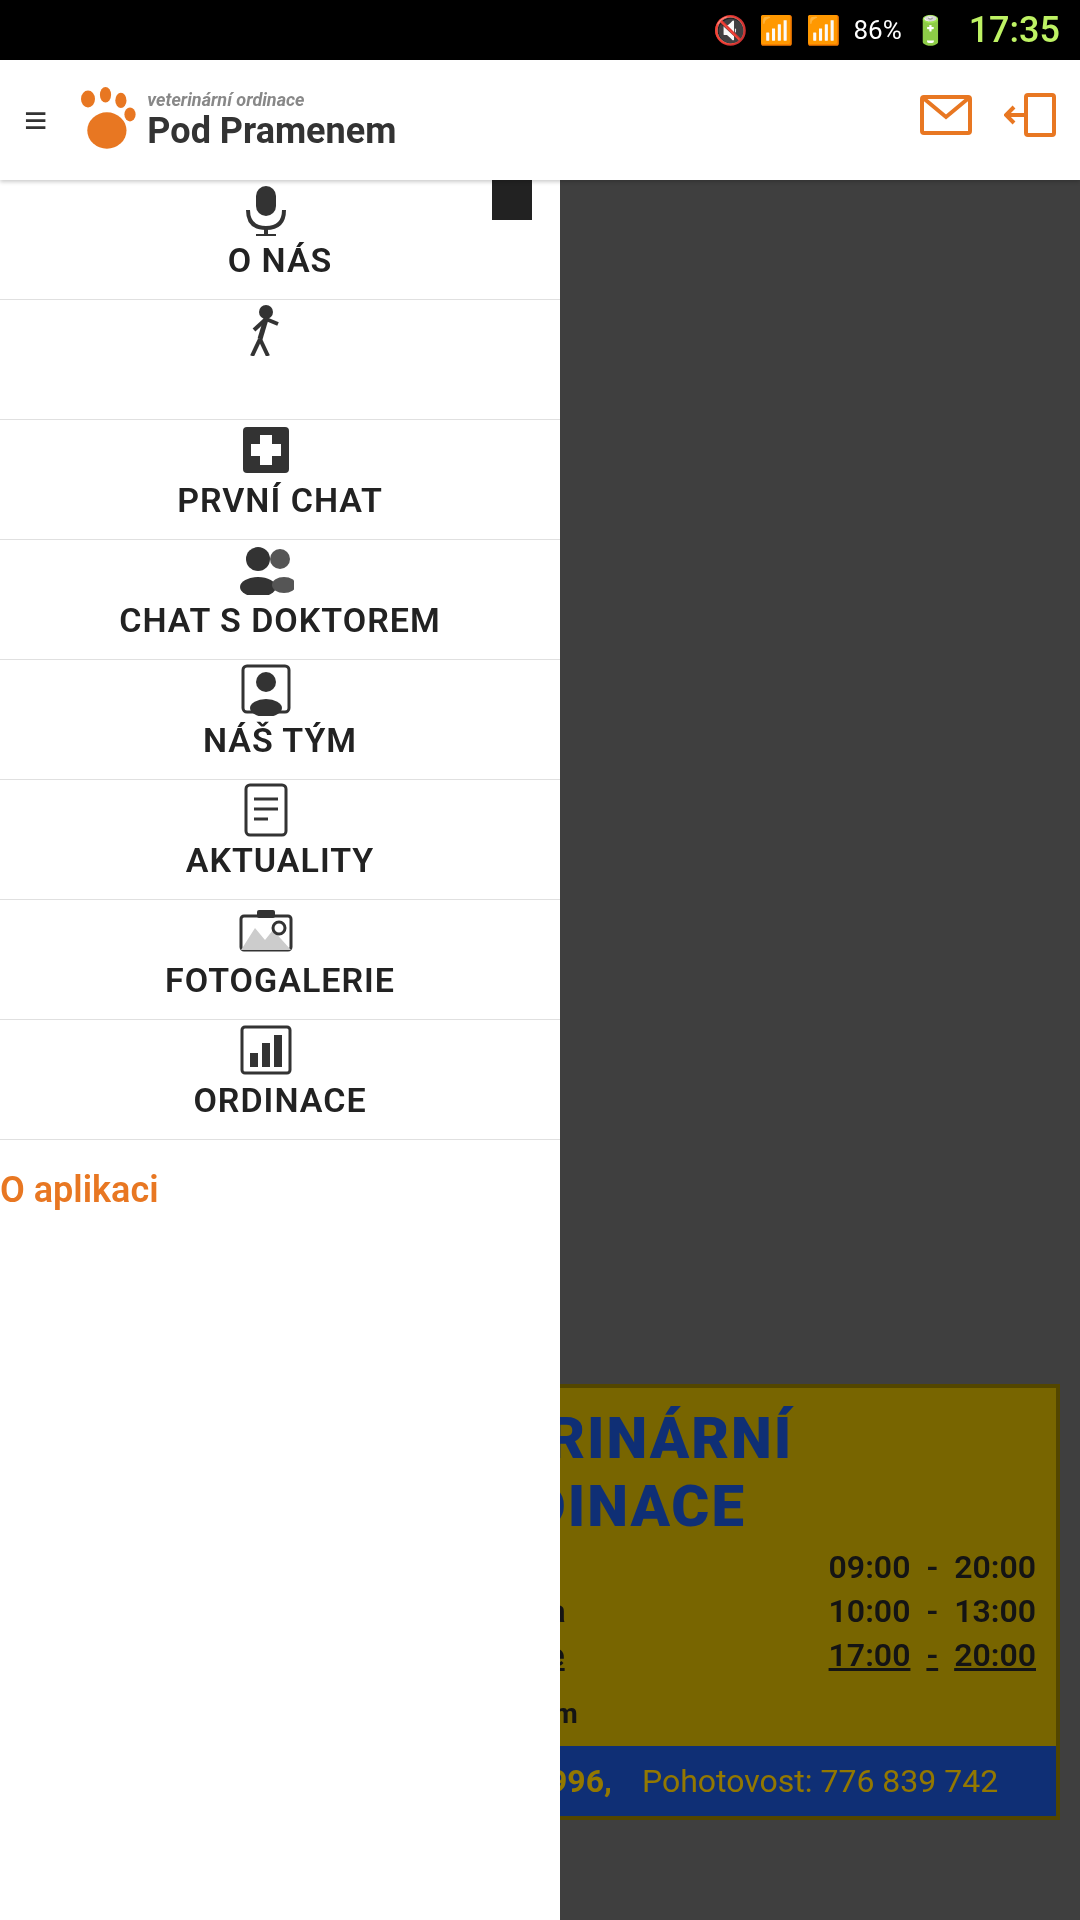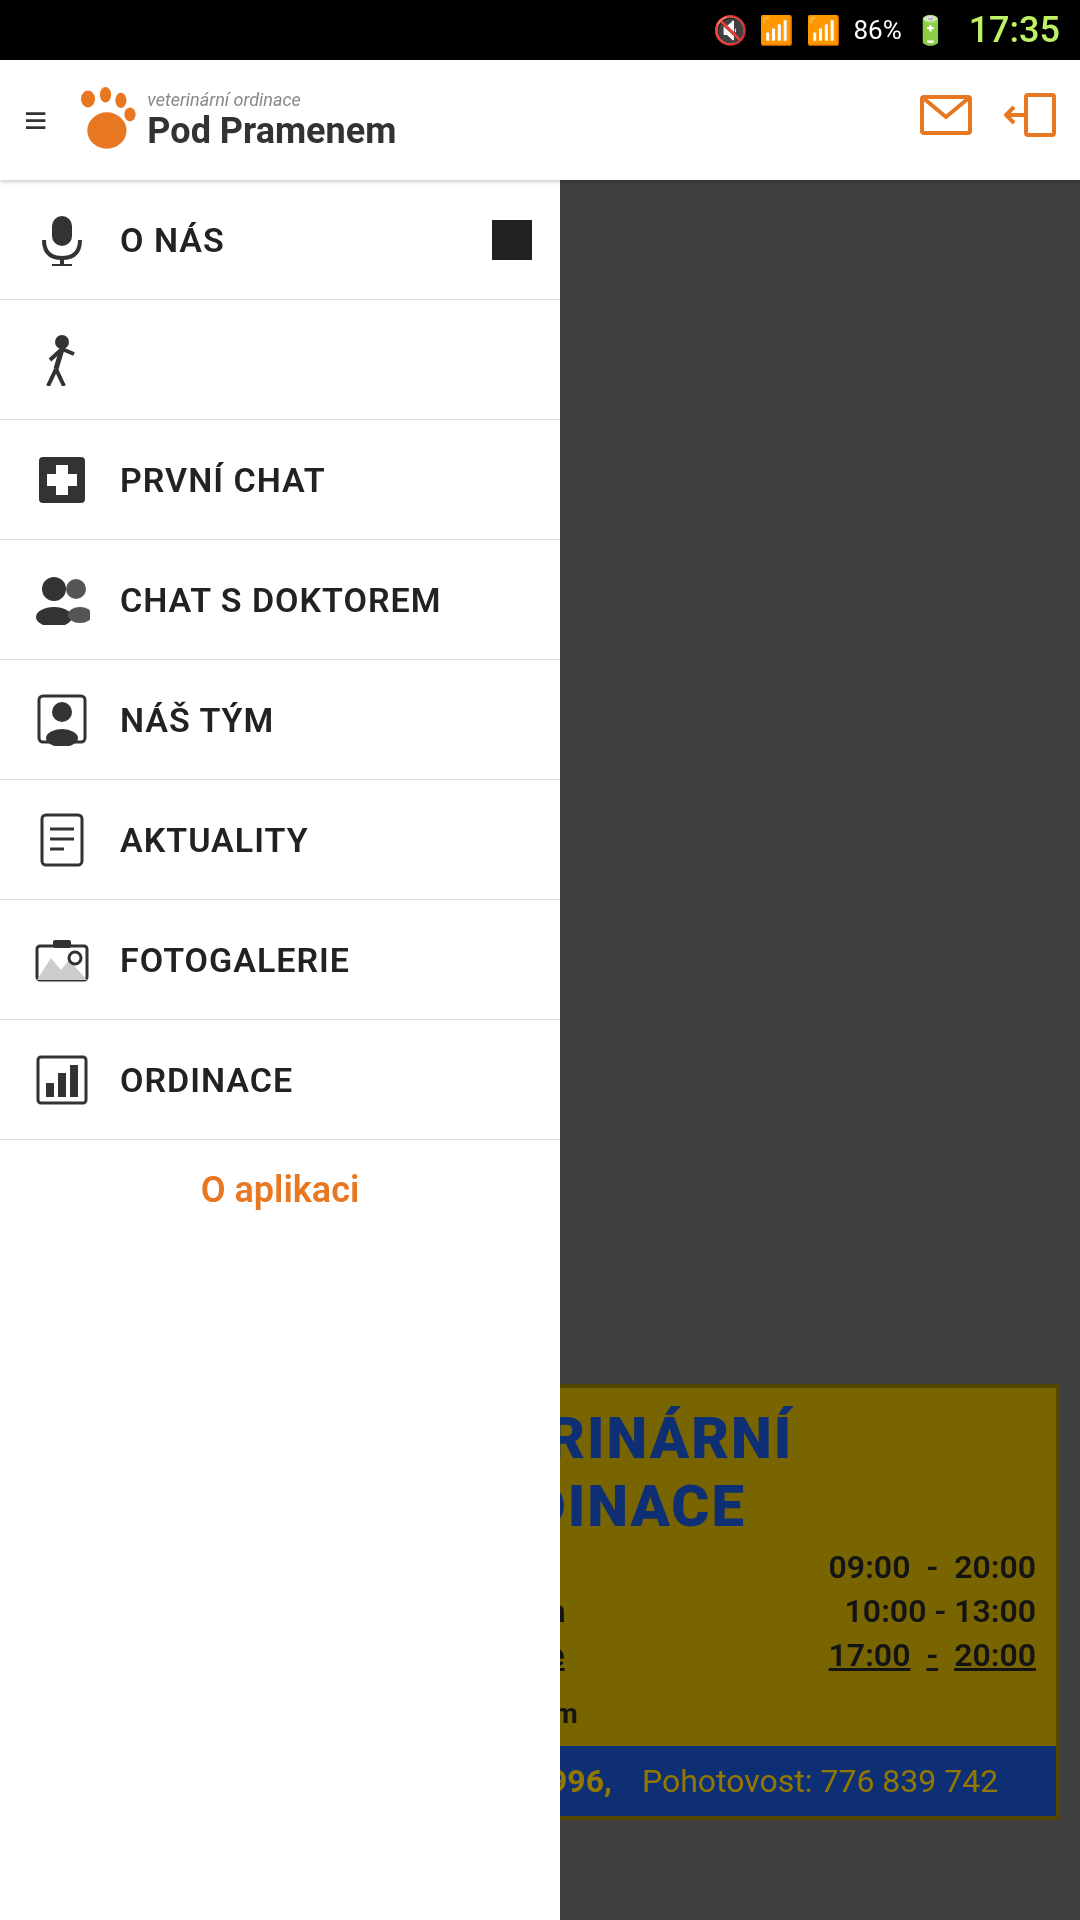--- a/index.html
+++ b/index.html
@@ -77,20 +77,21 @@
       height: 70px;
     }
     .logo-text {
       display: flex;
       flex-direction: column;
     }
     .logo-small-text {
       font-size: 18px;
       color: #888;
       font-style: italic;
+      font-weight: bold;
     }
     .logo-main-text {
       font-size: 36px;
       font-weight: bold;
       color: #333;
     }
     .header-right {
       display: flex;
       align-items: center;
       gap: 32px;
@@ -141,20 +142,21 @@
     }
 
     .nav-item {
       display: flex;
       align-items: center;
       padding: 0 32px;
       height: 120px;
       border-bottom: 1px solid #e0e0e0;
       cursor: pointer;
       position: relative;
+      flex-direction: column;
     }
     .nav-item.active {
       background: #fff;
     }
     .nav-item-icon {
       width: 60px;
       height: 60px;
       display: flex;
       align-items: center;
       justify-content: center;
@@ -173,21 +175,21 @@
       position: absolute;
       right: 28px;
       width: 40px;
       height: 40px;
       background: #222;
     }
 
     .nav-about-app {
       display: flex;
       align-items: center;
-      justify-content: center;
+      justify-content: flex-start;
       height: 100px;
       cursor: pointer;
     }
     .nav-about-app-label {
       font-size: 36px;
       font-weight: 600;
       color: #e87722;
     }
 
     
@@ -374,21 +376,21 @@
         <span style="color:#1a4fc4; font-size:58px; font-weight:900; letter-spacing:2px;">ORDINACE</span>
       </div>
     </div>
     <div style="padding: 0 20px 10px 160px; display:flex; flex-direction:column; gap:6px;">
       <div style="display:flex; gap:16px; font-size:32px; color:#222; font-weight:600;">
         <span>Po-Pá</span>
         <span style="margin-left:auto;">09:00</span>
         <span>-</span>
         <span>20:00</span>
       </div>
-      <div style="display:flex; gap:8px; font-size:32px; color:#222; font-weight:600;">
+      <div style="display:flex; gap:16px; font-size:32px; color:#222; font-weight:600;">
         <span>Sobota</span>
         <span style="margin-left:auto;">10:00</span>
         <span>-</span>
         <span>13:00</span>
       </div>
       <div style="display:flex; gap:16px; font-size:32px; color:#222; font-weight:600;text-decoration:underline;">
         <span>Neděle</span>
         <span style="margin-left:auto;">17:00</span>
         <span>-</span>
         <span>20:00</span>

